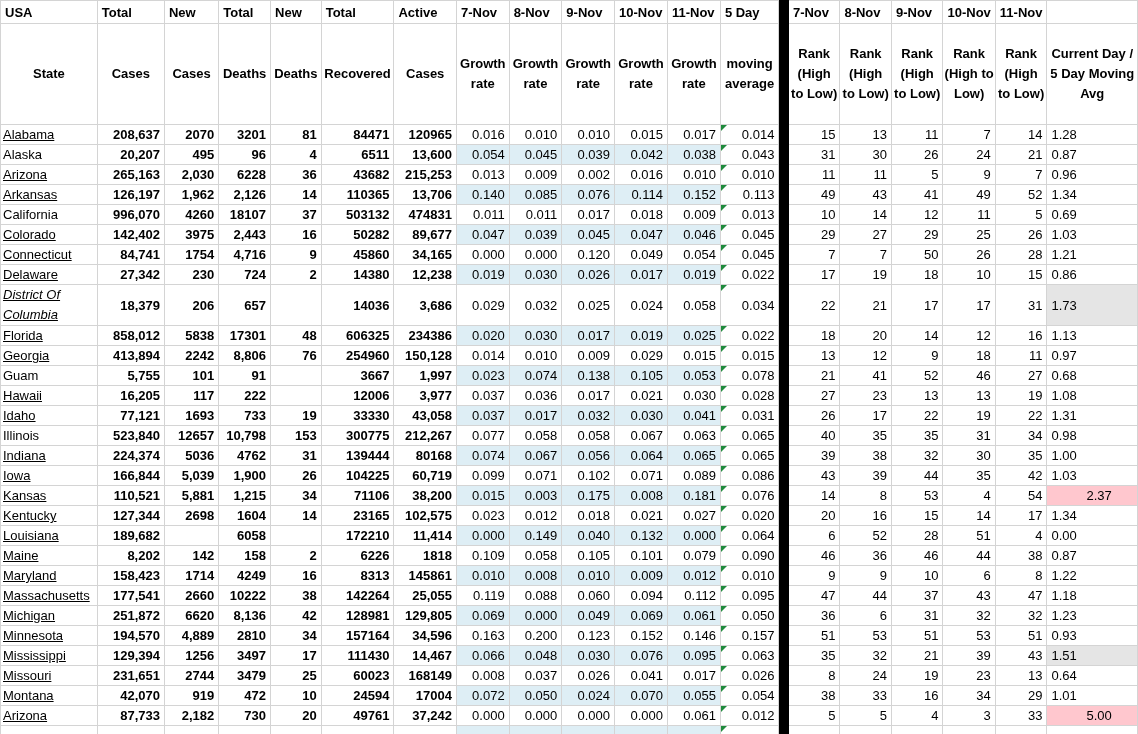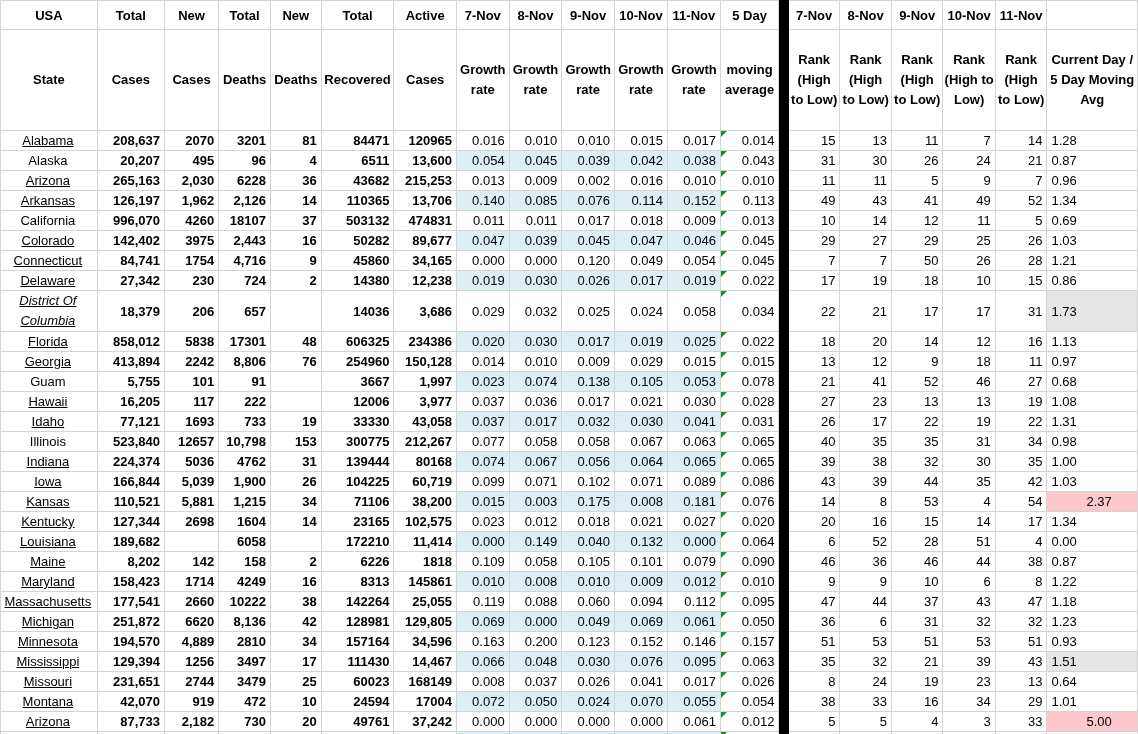--- a/index.html
+++ b/index.html
@@ -1,22 +1,22 @@
 <!DOCTYPE html>
 <html><head>
 <meta charset="utf-8">
 <style>
   html, body { margin:0; padding:0; background:#ffffff; }
   body { width:1138px; height:734px; overflow:hidden; position:relative;
          font-family:"Liberation Sans", "DejaVu Sans", sans-serif; font-size:13px; color:#000; }
   table { border-collapse:collapse; table-layout:fixed; position:absolute; left:0; top:0; }
   td { border:1px solid #d4d4d4; padding:0 4px; height:19px; line-height:19px; white-space:nowrap; overflow:hidden; box-sizing:border-box; }
-  tr.h1 td { height:29px; font-weight:bold; text-align:center; }
+  tr.h1 td { height:23px; font-weight:bold; }
   tr.h2 td { height:101px; font-weight:bold; text-align:center; white-space:normal; line-height:20px; padding:0 1px; }
-  td.state { text-align:center; padding-left:2px;margin-left:26px; }
+  td.state { text-align:left; padding-left:2px;margin-left:26px; }
   td.state span.u { text-decoration:underline; }
   td.num { text-align:right; font-weight:bold; }
   td.gr { text-align:right; }
   td.rk { text-align:right; }
   td.cur { }
   td.blk { background:#000; border-color:#000; padding:0; }
   tr.shade td.gr.g { background:#deeef5; }
   tr.tall td { height:40px; }
   tr.tall td.state { white-space:normal; line-height:20px;font-style:italic; }
   td.avg { position:relative; text-align:right; }

